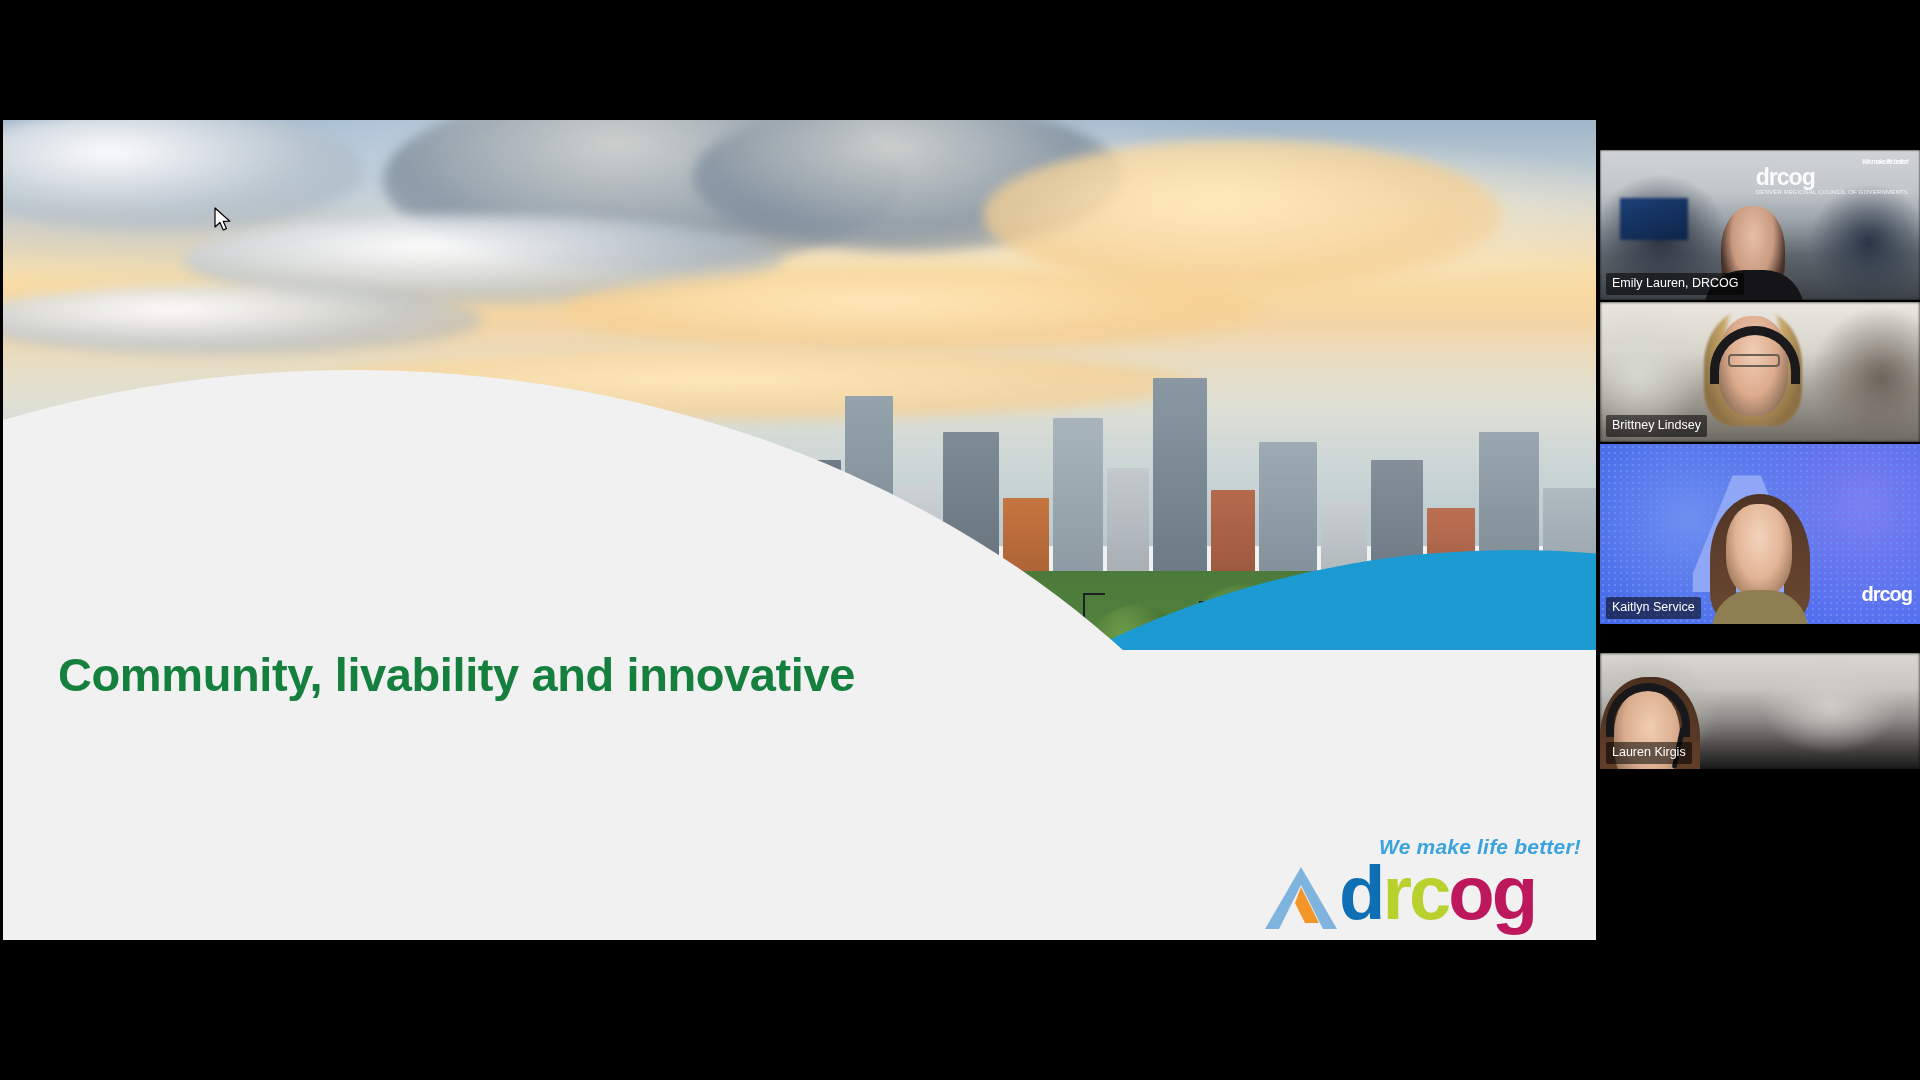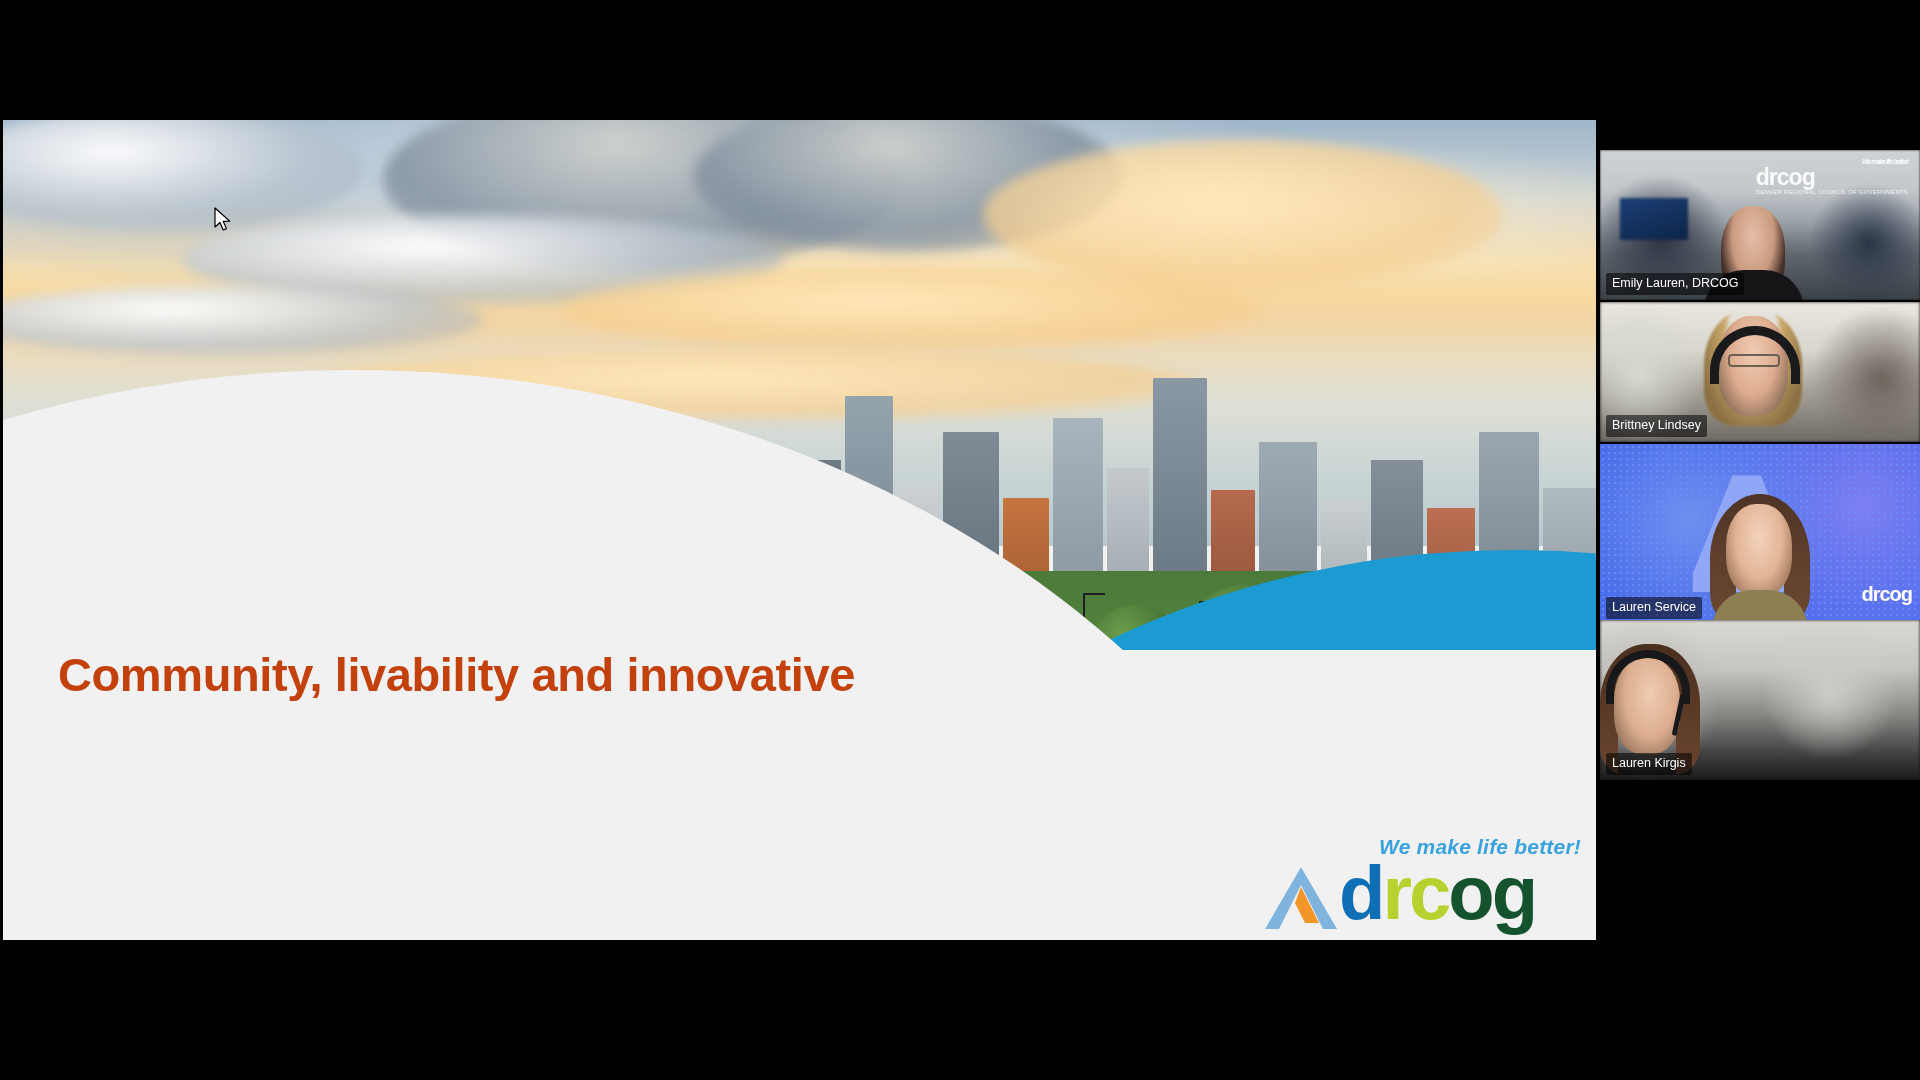--- a/index.html
+++ b/index.html
@@ -105,21 +105,21 @@
     background:#f1f1f1;
     border-radius:50%;
   }
   .bottom-white{
     position:absolute; left:0; right:0; bottom:0; height:290px; background:#f1f1f1;
   }
 
   
   .slide-title{
     position:absolute; left:55px; top:525px; width:1010px;
-    color:#c2410c;
+    color:#15803d;
     font-weight:700;
     font-size:47px;
     line-height:1.26;
     letter-spacing:-0.4px;
     font-family:"Liberation Sans", sans-serif;
   }
   .slide-title .ln{ display:block; white-space:nowrap; }
   .slide-subtitle{
     position:absolute; left:57px; top:658px; width:900px;
     color:#1b2a5e; font-weight:700; font-size:38px; opacity:.92;
@@ -136,21 +136,21 @@
   }
   .wordmark{
     position:absolute; left:0; top:24px; height:72px; width:100%;
   }
   .wm-text{
     position:absolute; left:78px; top:-4px;
     font-size:76px; font-weight:700; letter-spacing:-3px; line-height:1;
   }
   .wm-text .c1{ color:#0f6fb5; }
   .wm-text .c2{ color:#b9d12e; }
-  .wm-text .c3{ color:#14532d; }
+  .wm-text .c3{ color:#be185d; }
 
   
   #video-strip{
     position:absolute; left:1600px; top:150px; width:320px; height:745px;
   }
   .vtile{
     position:absolute; left:0; width:320px; overflow:hidden; background:#111;
   }
   .vname{
     position:absolute; left:6px; bottom:5px;
@@ -254,21 +254,21 @@
   .t3 .shirt{
     position:absolute; left:112px; top:146px; width:96px; height:40px;
     background:#8d7f52; border-radius:40px 40px 0 0;
   }
   .t3 .logo{
     position:absolute; right:8px; bottom:18px; color:#fff;
     font-size:20px; font-weight:700; letter-spacing:-1px;
   }
 
   
-  .t4 { top:470px; height:160px; }
+  .t4 { top:503px; height:116px; }
   .t4 .vbg{
     background:
       radial-gradient(ellipse 34% 70% at 14% 48%, #b9b7b3 0%, rgba(185,183,179,0) 70%),
       radial-gradient(ellipse 30% 60% at 72% 44%, #cfcdc8 0%, rgba(207,205,200,0) 72%),
       linear-gradient(180deg,#d9d7d2 0%,#c8c6c1 30%,#8a8985 58%,#3c3b3a 86%,#1a1a1a 100%);
     filter:blur(1.6px);
   }
   .t4 .head{
     position:absolute; left:14px; top:38px; width:66px; height:96px;
     background:radial-gradient(ellipse at 55% 38%, #f0cdb2 0%, #dcae8f 50%, #a27d62 78%, #5f4634 100%);
@@ -428,21 +428,21 @@
     </div>
 
     <div class="vtile t3">
       <div class="vbg"></div>
       <div class="dots"></div>
       <div class="bigA">Δ</div>
       <div class="hair"></div>
       <div class="head"></div>
       <div class="shirt"></div>
       <div class="logo">drcog</div>
-      <div class="vname">Lauren Service</div>
+      <div class="vname">Kaitlyn Service</div>
     </div>
 
     <div class="vtile t4">
       <div class="vbg"></div>
       <div class="hair"></div>
       <div class="head"></div>
       <div class="phones"></div>
       <div class="mic"></div>
       <div class="vname">Lauren Kirgis</div>
     </div>

